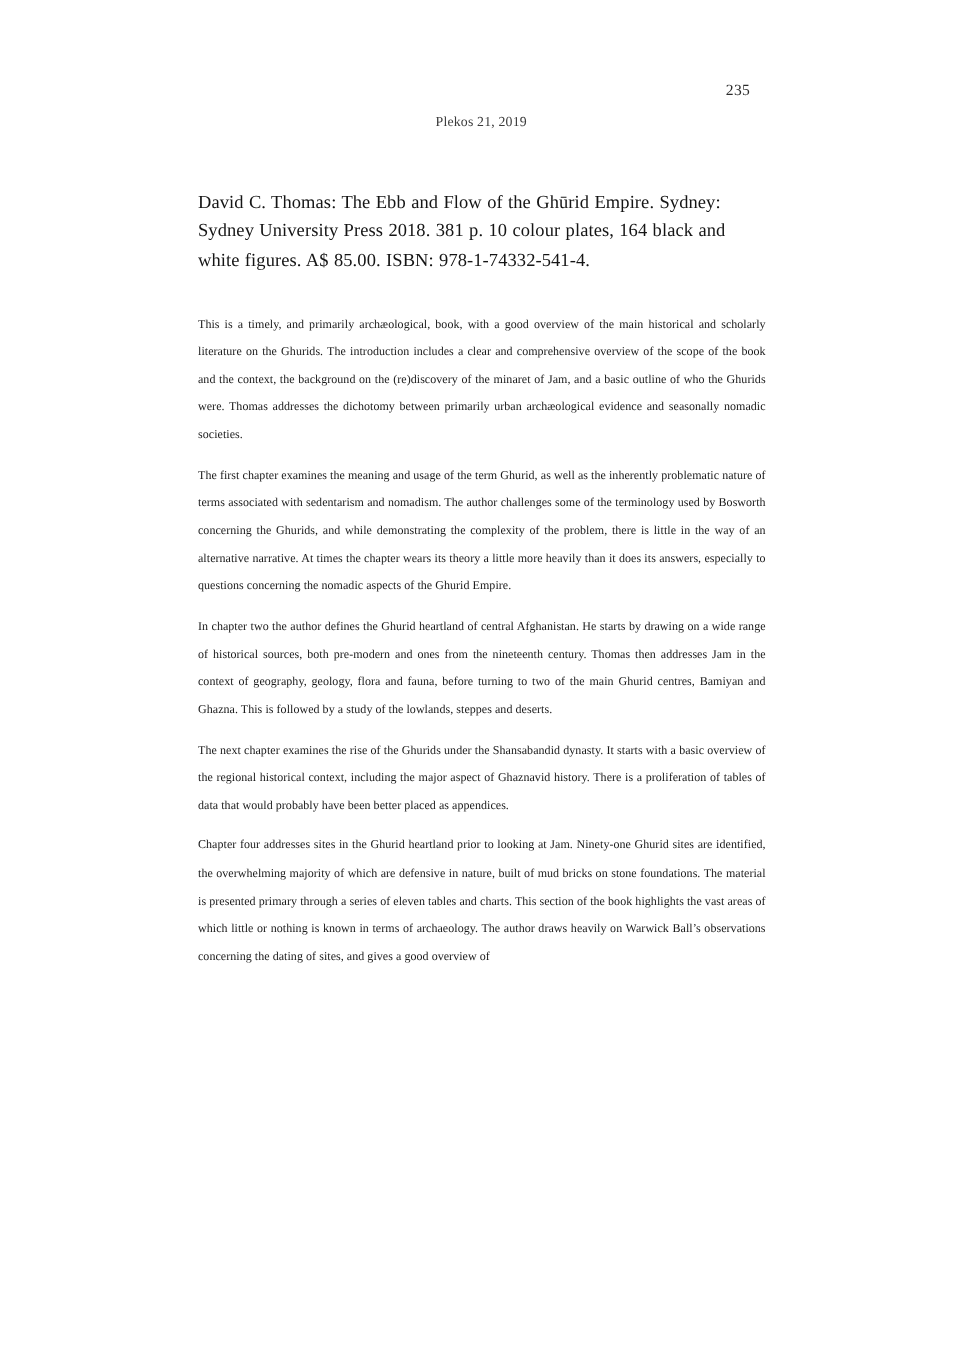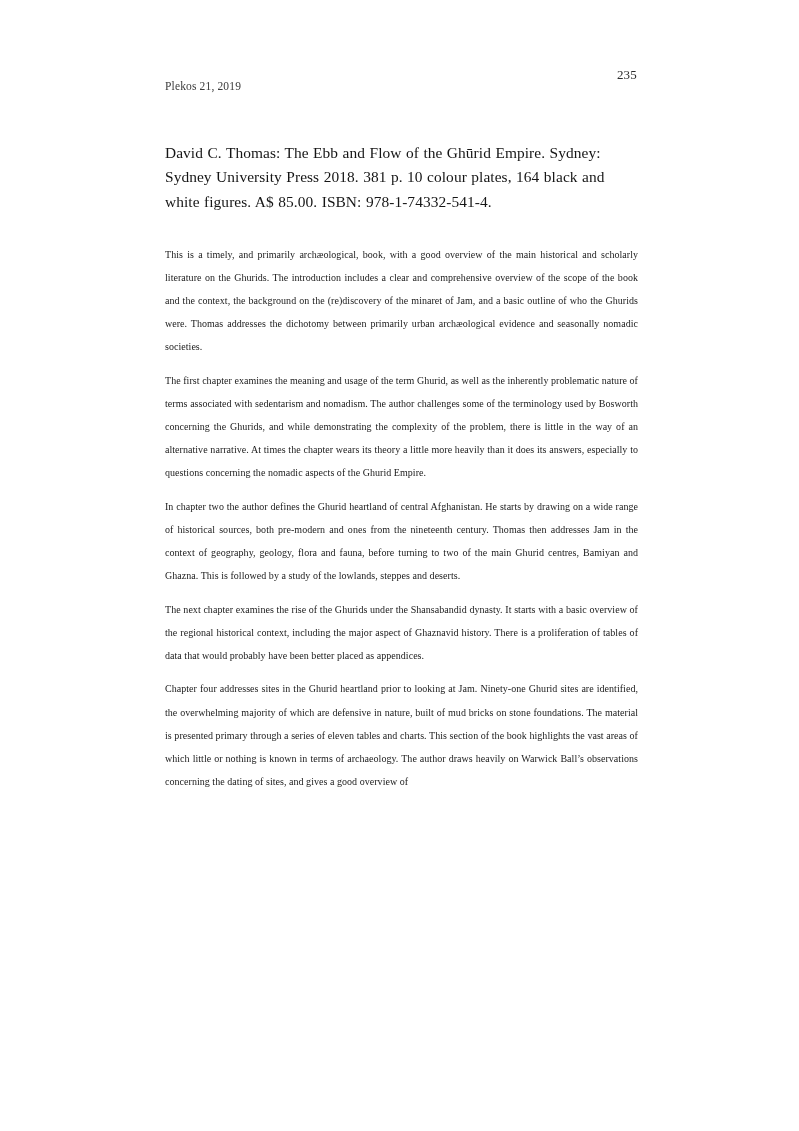--- a/index.html
+++ b/index.html
@@ -24,47 +24,48 @@
     position: absolute;
     left: 165px;
     top: 76px;
     width: 472px;
     height: 18px;
   }
   .journal-line {
     position: absolute;
     left: 0;
     right: 0;
-    top: 4px;
+    top: 20px;
+    text-align: center;
     font-size: 11.5px;
     letter-spacing: 0.15px;
     color: #3a3a3a;
   }
   .folio {
     position: absolute;
-    right: 0px;
+    right: 12px;
     top: -9px;
     font-size: 13px;
     color: #2b2b2b;
     letter-spacing: 0.2px;
   }
 
   
   .textblock {
     position: absolute;
     left: 165px;
     top: 141px;
     width: 473px;
   }
 
   .booktitle {
     font-size: 15.4px;
     line-height: 24.3px;
     text-align: left;
-    margin: 0 0 0 0;
+    margin: 16px 0 0 0;
     letter-spacing: 0.005em;
     word-spacing: 0.035em;
     color: #151515;
   }
 
   .body-para {
     font-size: 10px;
     line-height: 23.1px;
     text-align: justify;
     text-justify: inter-word;

